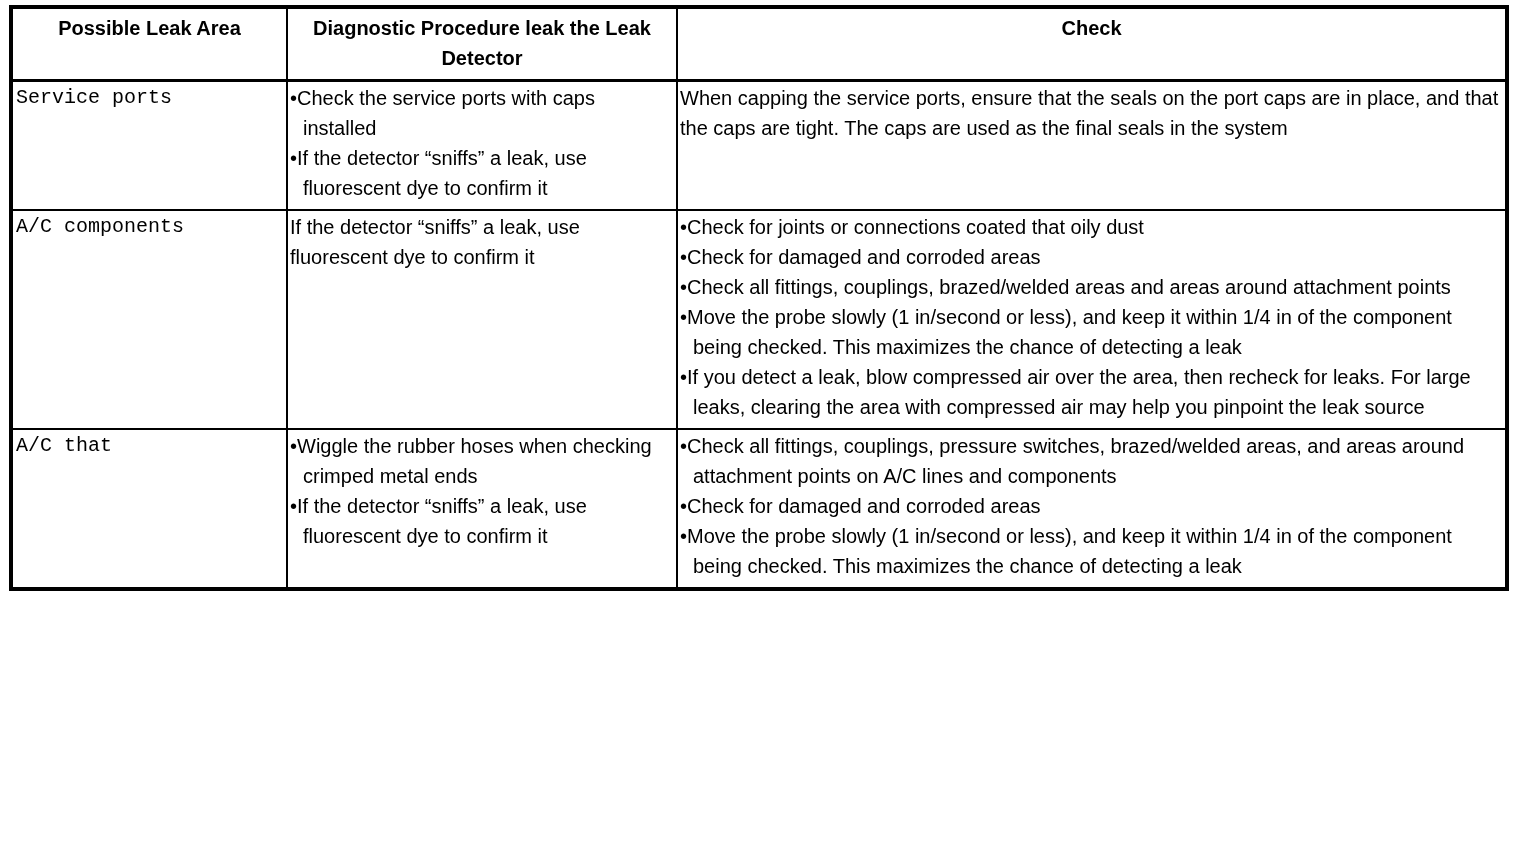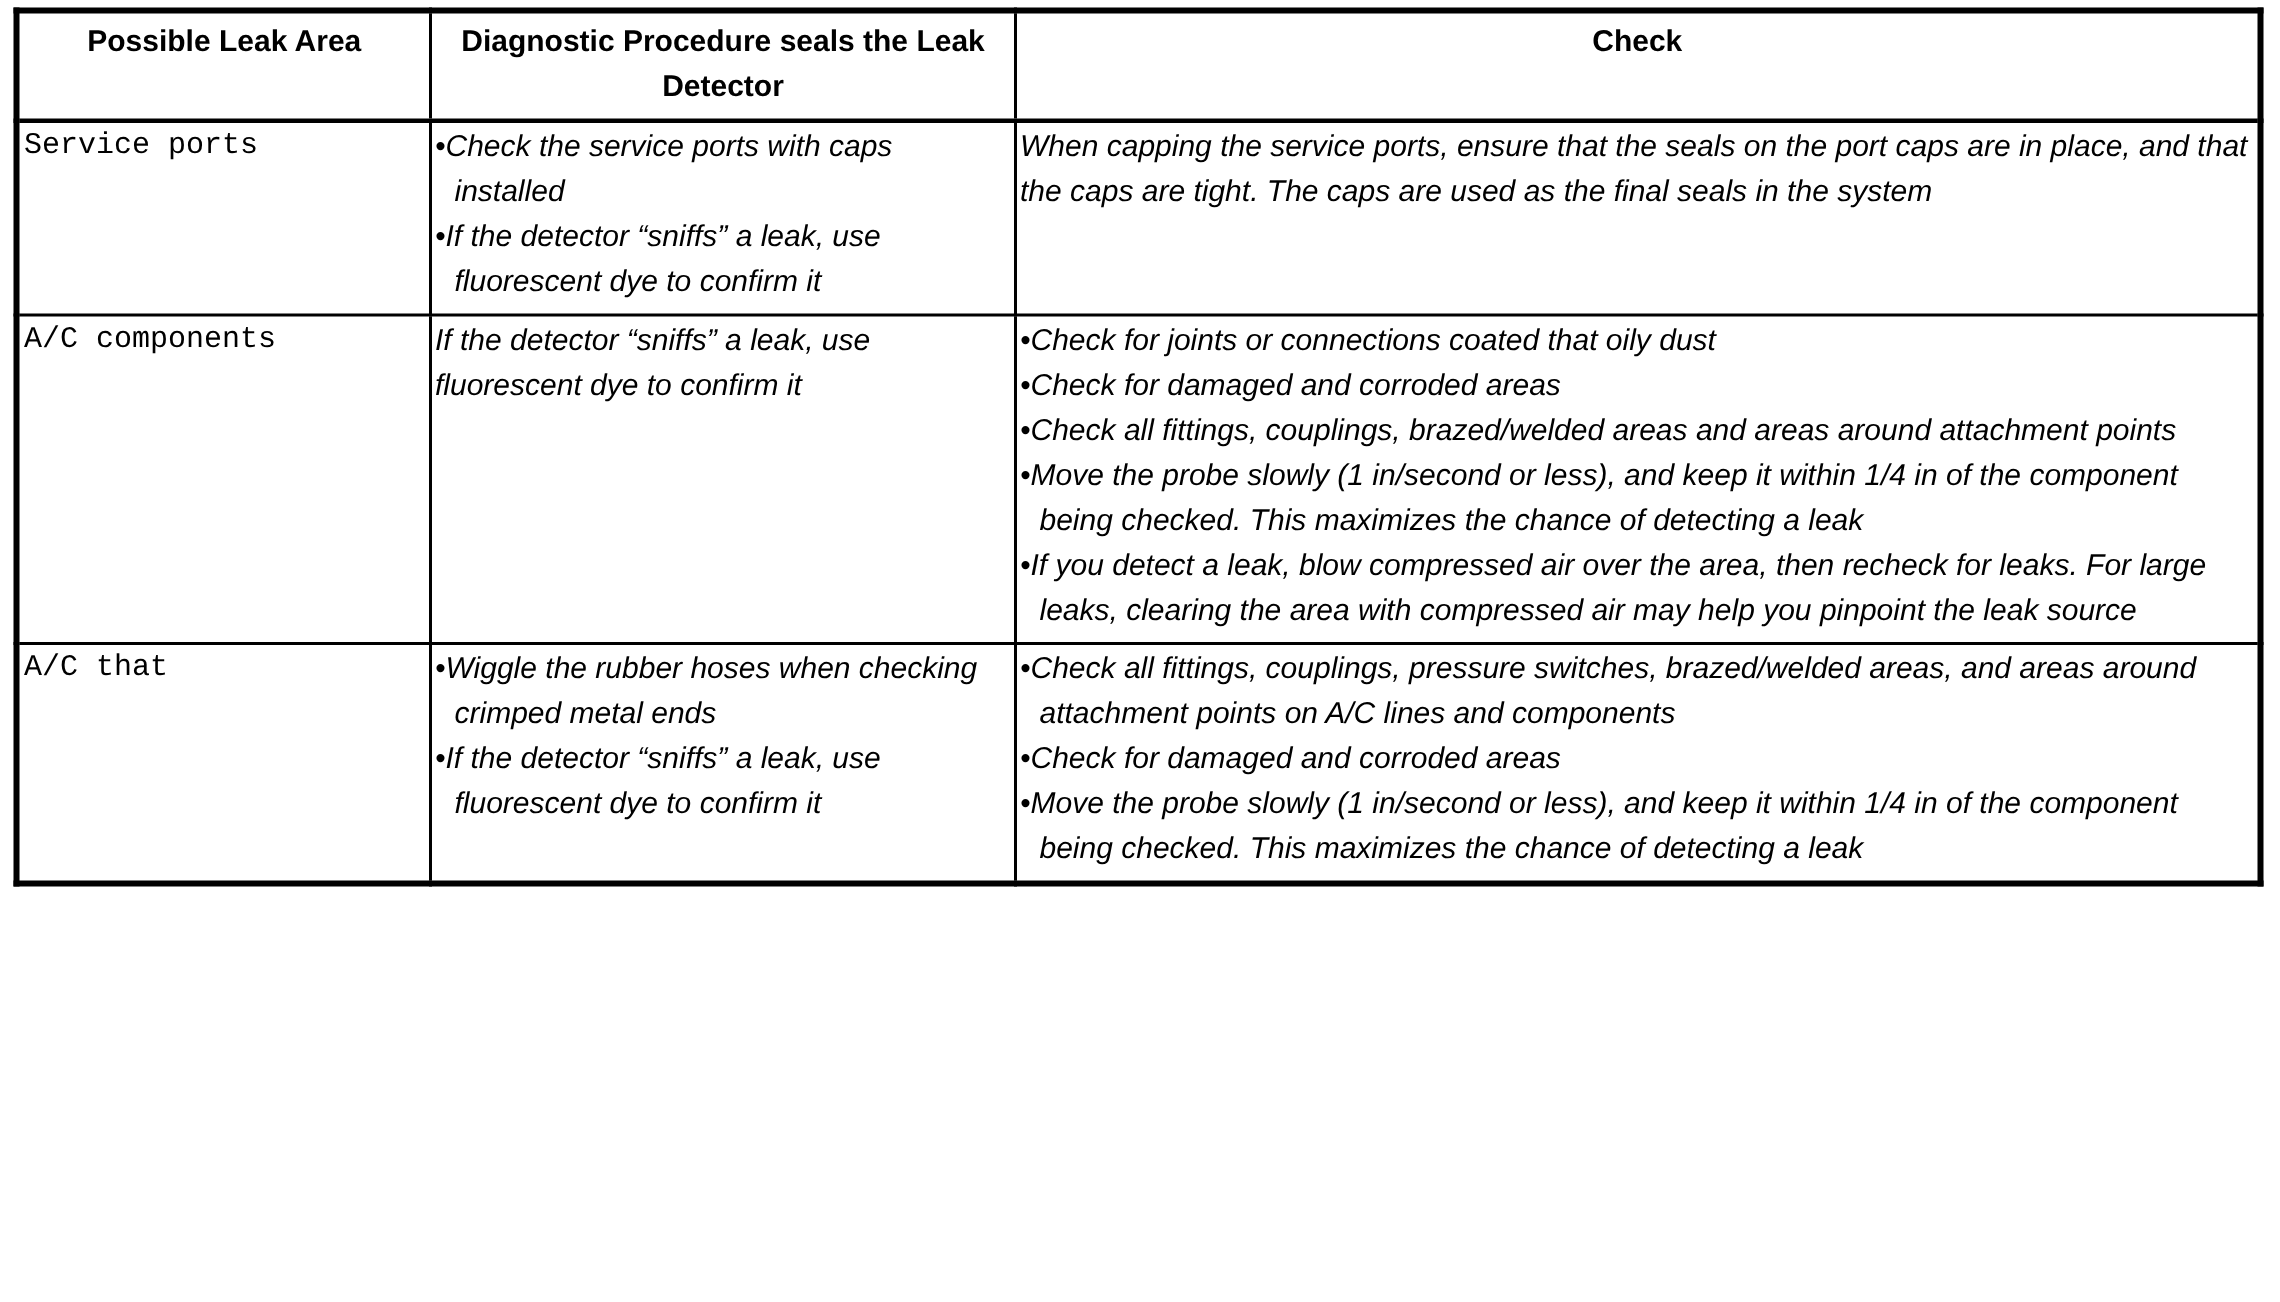--- a/index.html
+++ b/index.html
@@ -41,44 +41,42 @@
     padding: 4px 8px 6px 8px;
     border-bottom: 3px solid #000000;
   }
   td.area-col {
     padding-left: 3px;
     font-family: Liberation Mono, monospace;
   }
   .bullet {
     padding-left: 13px;
     text-indent: -13px;
-    font-style: italic;
   }
   .bullet::before {
     content: "\2022";
   }
   .plain {
     padding: 0;
-    font-style: italic;
   }
 </style>
 </head>
 <body>
 
 <div class="page">
   <table class="leak-table">
     <colgroup>
       <col class="c1">
       <col class="c2">
       <col class="c3">
     </colgroup>
     <thead>
       <tr>
         <th>Possible Leak Area</th>
-        <th>Diagnostic Procedure seals the Leak Detector</th>
+        <th>Diagnostic Procedure leak the Leak Detector</th>
         <th>Check</th>
       </tr>
     </thead>
     <tbody>
 
       <tr>
         <td class="area-col">Service ports</td>
         <td>
           <div class="bullet">Check the service ports with caps installed</div>
           <div class="bullet">If the detector “sniffs” a leak, use fluorescent dye to confirm it</div>

